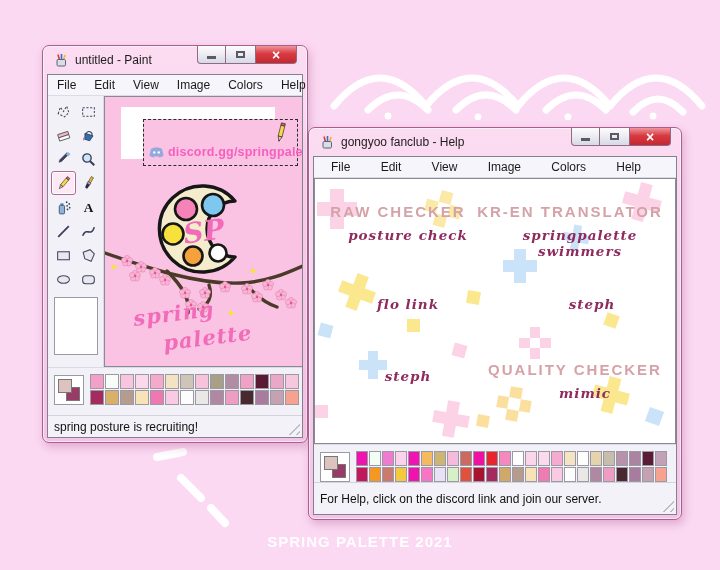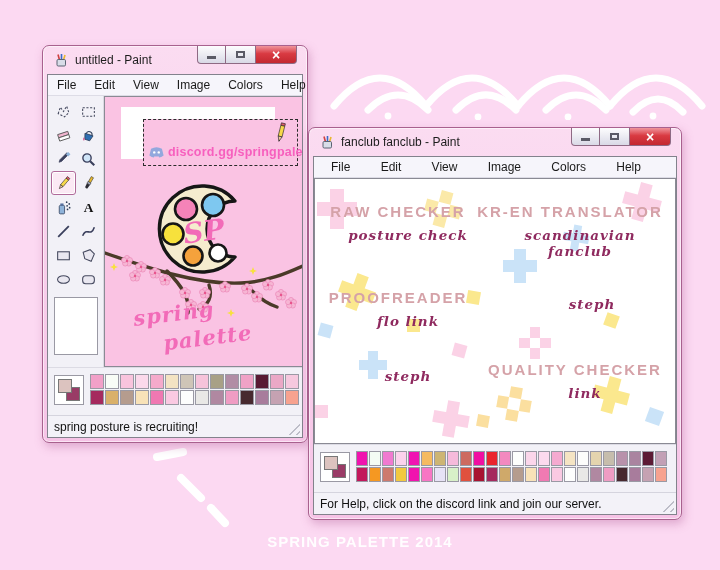--- a/index.html
+++ b/index.html
@@ -72,21 +72,21 @@
   #win-right .palettebar { bottom:26px; border-top:1px solid #dcdbe4; }
   .fgbg { position:relative; width:30px; height:30px; background:#fff; border:1px solid #9a99a4; margin:0 6px; flex:0 0 auto; }
   .fgbg .fg { position:absolute; left:3px; top:3px; width:14px; height:14px; border:1px solid #777; z-index:2; }
   .fgbg .bg { position:absolute; right:3px; bottom:3px; width:14px; height:14px; border:1px solid #777; }
   .swatch-rows { display:flex; flex-direction:column; gap:1px; }
   .swatch-row { display:flex; }
   .swatch-row .sw { border:1px solid #9a99a4; margin-right:1px; }
   #win-left .sw { width:14px; height:15px; }
   #win-right .sw { width:12px; height:15px; }
   #win-left .statusbar { height:22px; }
-  #win-right .statusbar { height:22px; }
+  #win-right .statusbar { height:32px; }
 
   
   #win-right { left:308px; top:127px; width:374px; height:393px; z-index:3; }
   #canvas-right { position:absolute; left:0; top:21px; bottom:70px; right:0;
     background:#fff; border:1px solid #8a8a94; overflow:hidden; }
   .role-block { position:absolute; text-align:center; z-index:2; }
   .role-title { color:#d5a2a8; font-weight:bold; font-size:15px; letter-spacing:2px; }
   .role-member { color:#8f2a5f; font-weight:bold; font-style:italic; font-size:13.5px;
     letter-spacing:1px; margin-top:7px; font-family:"DejaVu Serif", serif;padding-left:20px; }
   #rb1 { left:0px;  top:24px;  width:166px; }
@@ -121,21 +121,21 @@
 </svg>
 
 <svg id="sparkle-rays" class="doodle" width="95" height="90" viewBox="0 0 95 90">
   <g fill="none" stroke="#ffffff" stroke-width="8" stroke-linecap="round">
     <line x1="14" y1="13" x2="40" y2="8"></line>
     <line x1="38" y1="34" x2="58" y2="54"></line>
     <line x1="68" y1="64" x2="82" y2="79"></line>
   </g>
 </svg>
 
-<div id="footer-credit">SPRING PALETTE 2014</div>
+<div id="footer-credit">SPRING PALETTE 2021</div>
 
 <div id="win-left" class="win">
   <div class="titlebar">
     <svg class="app-icon" viewBox="0 0 16 16">
       <line x1="6.5" y1="8" x2="5" y2="2.5" stroke="#d04040" stroke-width="1.6"></line>
       <line x1="8.5" y1="8" x2="8.5" y2="2" stroke="#3a6cc8" stroke-width="1.6"></line>
       <line x1="10.5" y1="8" x2="12" y2="3" stroke="#e8b82e" stroke-width="1.6"></line>
       <rect x="4" y="7.5" width="8.5" height="6.5" rx="1.2" fill="#d8dde8" stroke="#5a6372" stroke-width="1"></rect>
     </svg>
     <span class="title-text">untitled - Paint</span>
@@ -395,21 +395,21 @@
 </div>
 
 <div id="win-right" class="win">
   <div class="titlebar">
     <svg class="app-icon" viewBox="0 0 16 16">
       <line x1="6.5" y1="8" x2="5" y2="2.5" stroke="#d04040" stroke-width="1.6"></line>
       <line x1="8.5" y1="8" x2="8.5" y2="2" stroke="#3a6cc8" stroke-width="1.6"></line>
       <line x1="10.5" y1="8" x2="12" y2="3" stroke="#e8b82e" stroke-width="1.6"></line>
       <rect x="4" y="7.5" width="8.5" height="6.5" rx="1.2" fill="#d8dde8" stroke="#5a6372" stroke-width="1"></rect>
     </svg>
-    <span class="title-text">fanclub fanclub - Paint</span>
+    <span class="title-text">gongyoo fanclub - Help</span>
     <div class="winbtns">
       <div class="winbtn min">
           <span class="bar"></span>
         </div>
       <div class="winbtn max">
           <span class="box"></span>
         </div>
       <div class="winbtn close">×</div>
     </div>
   </div>
@@ -500,35 +500,34 @@
             <div style="left: 0px; top: 0px; width: 15px; height: 15px; background: rgb(202, 227, 248);"></div>
           </div>
         </div>
 
       <div id="rb1" class="role-block">
         <div class="role-title">RAW CHECKER</div>
         <div class="role-member">posture check</div>
       </div>
       <div id="rb2" class="role-block">
         <div class="role-title">KR-EN TRANSLATOR</div>
-        <div class="role-member">scandinavian fanclub</div>
+        <div class="role-member">springpalette swimmers</div>
       </div>
       <div id="rb3" class="role-block">
-        <div class="role-title">PROOFREADER</div>
         <div class="role-member">flo link</div>
       </div>
       <div id="rb4" class="role-block">
         <div class="role-member">steph</div>
       </div>
       <div id="rb5" class="role-block">
         <div class="role-member">steph</div>
       </div>
       <div id="rb6" class="role-block">
         <div class="role-title">QUALITY CHECKER</div>
-        <div class="role-member">link</div>
+        <div class="role-member">mimic</div>
       </div>
     </div>
 
     <div class="palettebar">
       <div class="fgbg">
         <div class="fg" style="background: rgb(220, 195, 191);"></div>
         <div class="bg" style="background: rgb(153, 59, 102);"></div>
       </div>
       <div class="swatch-rows">
         <div class="swatch-row">

